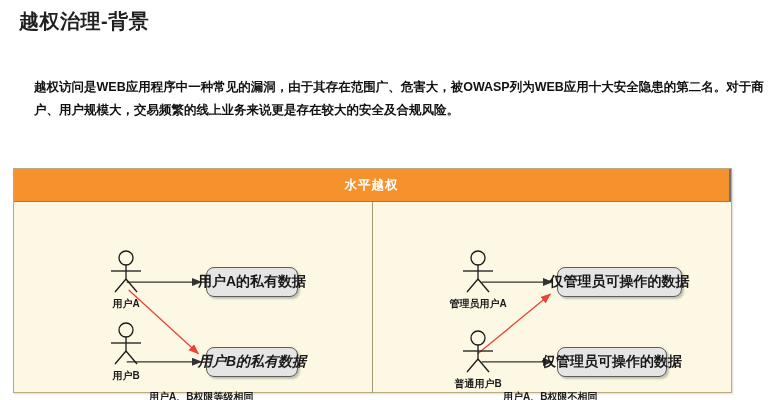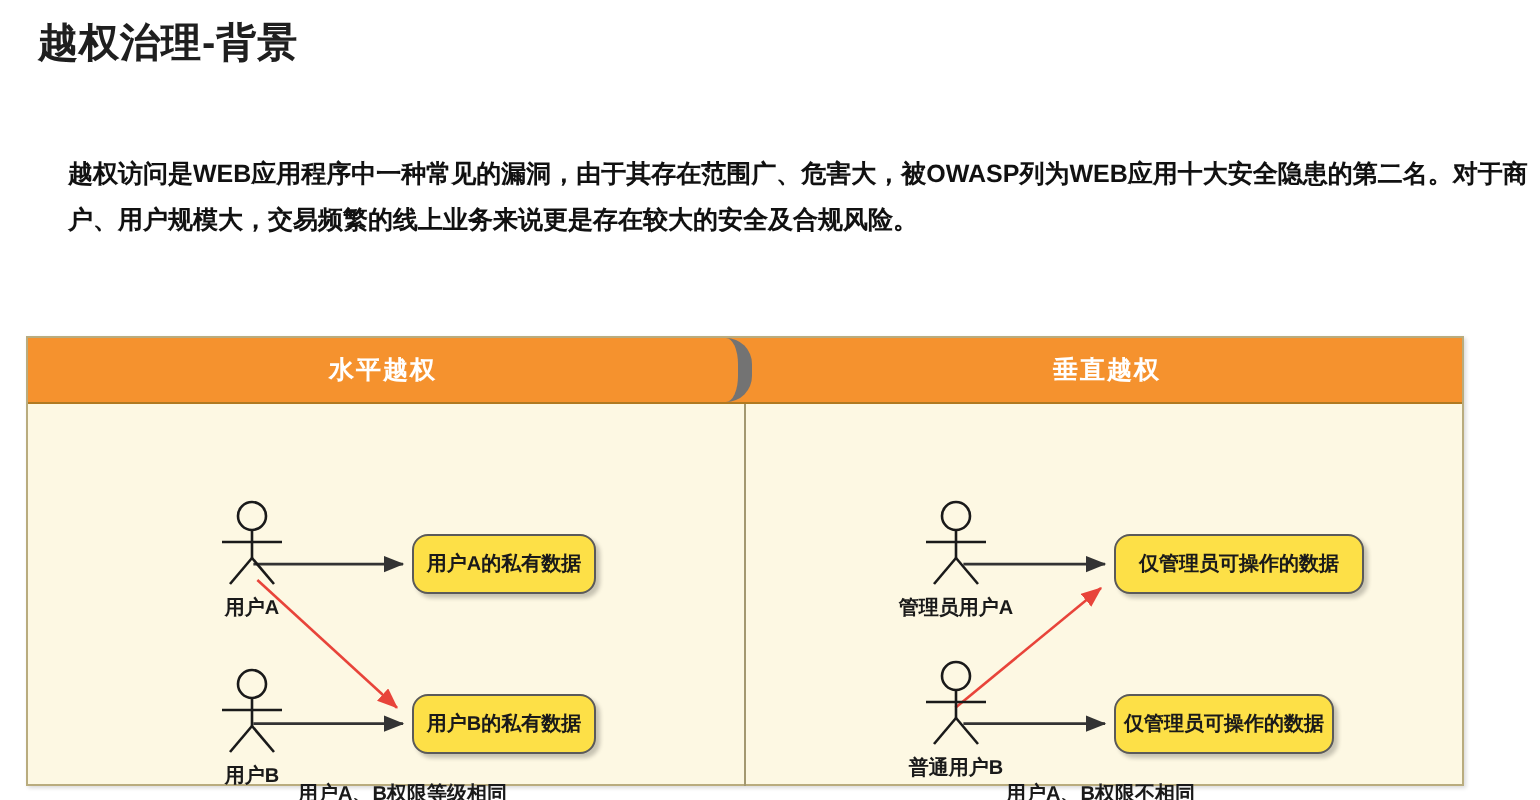--- a/index.html
+++ b/index.html
@@ -64,22 +64,21 @@
     flex: 1 1 50%;
     display: flex;
     align-items: center;
     justify-content: center;
     color: #ffffff;
     font-size: 12.5px;
     font-weight: 700;
     letter-spacing: 1px;
   }
   .table-header-cell.left {
-    border-right: 7px solid #737373;
-    border-radius: 13px;
+    border-right: 2px solid #737373;
   }
   .table-body-row {
     display: flex;
     height: 191px;
   }
   .panel {
     position: relative;
     flex: 1 1 50%;
     height: 100%;
   }
@@ -102,25 +101,25 @@
     white-space: nowrap;
   }
 
   
   .data-box {
     position: absolute;
     box-sizing: border-box;
     height: 30px;
     border: 1px solid #5a5a5a;
     border-radius: 8px;
-    background: #fde047;
+    background: #e5e5e5;
     display: flex;
     align-items: center;
     justify-content: center;
-    font-size: 10px;
+    font-size: 14px;
     font-weight: 700;
     color: #1a1a1a;
     white-space: nowrap;
     box-shadow: 2px 2px 2px rgba(0,0,0,0.22);
   }
 
   
   .arrows {
     position: absolute;
     left: 0;
@@ -143,21 +142,20 @@
 <body>
 
 <div id="page-title">越权治理-背景</div>
 
 <div id="intro-paragraph">越权访问是WEB应用程序中一种常见的漏洞，由于其存在范围广、危害大，被OWASP列为WEB应用十大安全隐患的第二名。对于商户、用户规模大，交易频繁的线上业务来说更是存在较大的安全及合规风险。</div>
 
 <div id="comparison-table">
 
   <div class="table-header-row">
     <div class="table-header-cell left">水平越权</div>
-    <div class="table-header-cell right">垂直越权</div>
   </div>
 
   <div class="table-body-row">
 
     <div class="panel left">
 
       <svg class="arrows" viewBox="0 0 359 191">
         <defs>
           <marker id="ah-blk-l" markerWidth="9" markerHeight="9" refX="7.5" refY="3.2" orient="auto" markerUnits="strokeWidth">
             <path d="M0,0 L8,3.2 L0,6.4 z" fill="#333333"></path>
@@ -178,34 +176,34 @@
         <svg width="58" height="44" viewBox="0 0 58 44">
           <circle cx="29" cy="8" r="7" fill="none" stroke="#1a1a1a" stroke-width="1.3"></circle>
           <line x1="29" y1="15" x2="29" y2="29" stroke="#1a1a1a" stroke-width="1.3"></line>
           <line x1="14" y1="21" x2="44" y2="21" stroke="#1a1a1a" stroke-width="1.3"></line>
           <line x1="29" y1="29" x2="18" y2="42" stroke="#1a1a1a" stroke-width="1.3"></line>
           <line x1="29" y1="29" x2="40" y2="42" stroke="#1a1a1a" stroke-width="1.3"></line>
         </svg>
         <div class="actor-label">用户A</div>
       </div>
 
-      <div class="actor" style="left:83px; top:132px;">
+      <div class="actor" style="left:83px; top:120px;">
         <svg width="58" height="44" viewBox="0 0 58 44">
           <circle cx="29" cy="8" r="7" fill="none" stroke="#1a1a1a" stroke-width="1.3"></circle>
           <line x1="29" y1="15" x2="29" y2="29" stroke="#1a1a1a" stroke-width="1.3"></line>
           <line x1="14" y1="21" x2="44" y2="21" stroke="#1a1a1a" stroke-width="1.3"></line>
           <line x1="29" y1="29" x2="18" y2="42" stroke="#1a1a1a" stroke-width="1.3"></line>
           <line x1="29" y1="29" x2="40" y2="42" stroke="#1a1a1a" stroke-width="1.3"></line>
         </svg>
         <div class="actor-label">用户B</div>
       </div>
 
       <div class="data-box" style="left:192px; top:65px; width:92px;">用户A的私有数据</div>
 
-      <div class="data-box" style="left:192px; top:145px; width:92px;">用户B的私有数据</div>
+      <div class="data-box" style="left:192px; top:145px; width:92px;font-style:italic;">用户B的私有数据</div>
 
       <div class="panel-caption" style="left:135px; top:188px;">用户A、B权限等级相同</div>
     </div>
 
     <div class="panel right">
 
       <svg class="arrows" viewBox="0 0 359 191">
         <defs>
           <marker id="ah-blk-r" markerWidth="9" markerHeight="9" refX="7.5" refY="3.2" orient="auto" markerUnits="strokeWidth">
             <path d="M0,0 L8,3.2 L0,6.4 z" fill="#333333"></path>

